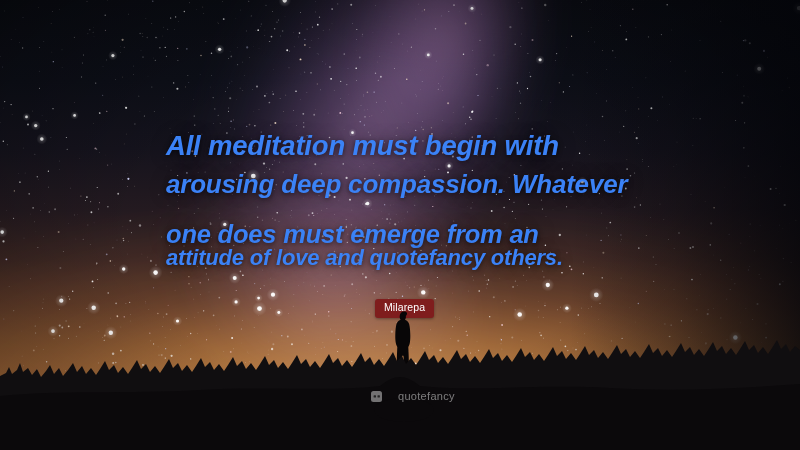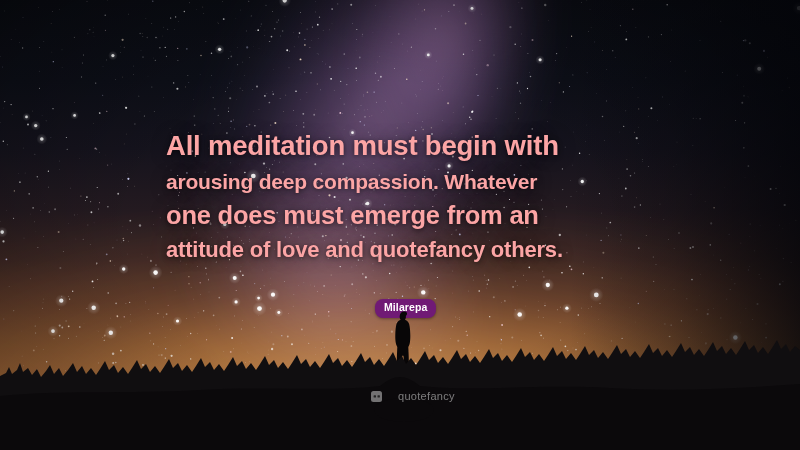--- a/index.html
+++ b/index.html
@@ -150,46 +150,47 @@
     pointer-events: none;
   }
   .figure svg { display: block; width: 26px; height: 80px; }
 
   
   .quote {
     position: absolute;
     left: 166px;
     top: 132px;
     width: 480px;
-    color: #fca5a5;
+    color: #3b82f6;
     text-shadow: 0 1px 5px rgba(0,0,0,0.55), 0 0 18px rgba(0,0,0,0.35);
+    font-style: italic;
   }
   .qline {
     display: block;
     font-weight: 700;
     letter-spacing: -0.2px;
     white-space: nowrap;
     line-height: 1.0;
   }
   .qline.l1 { font-size: 27.5px; margin-bottom: 11px; }
-  .qline.l2 { font-size: 21px; margin-bottom: 11px; }
-  .qline.l3 { font-size: 25.5px; margin-bottom: 11px; }
+  .qline.l2 { font-size: 26px; margin-bottom: 25px; }
+  .qline.l3 { font-size: 25.5px; }
   .qline.l4 { font-size: 22.0px; }
 
   
   .author-badge {
     position: absolute;
     left: 375px;
     top: 299px;
     padding: 3px 9px 4px 9px;
-    border-radius: 8px;
-    background: #701a75;
+    border-radius: 3px;
+    background: #7f1d1d;
     color: #ffffff;
     font-size: 10.5px;
-    font-weight: 700;
+    font-weight: 400;
     letter-spacing: 0.1px;
     line-height: 1.1;
     box-shadow: 0 1px 3px rgba(0,0,0,0.35);
   }
 
   
   .watermark {
     position: absolute;
     left: 371px;
     top: 391px;

